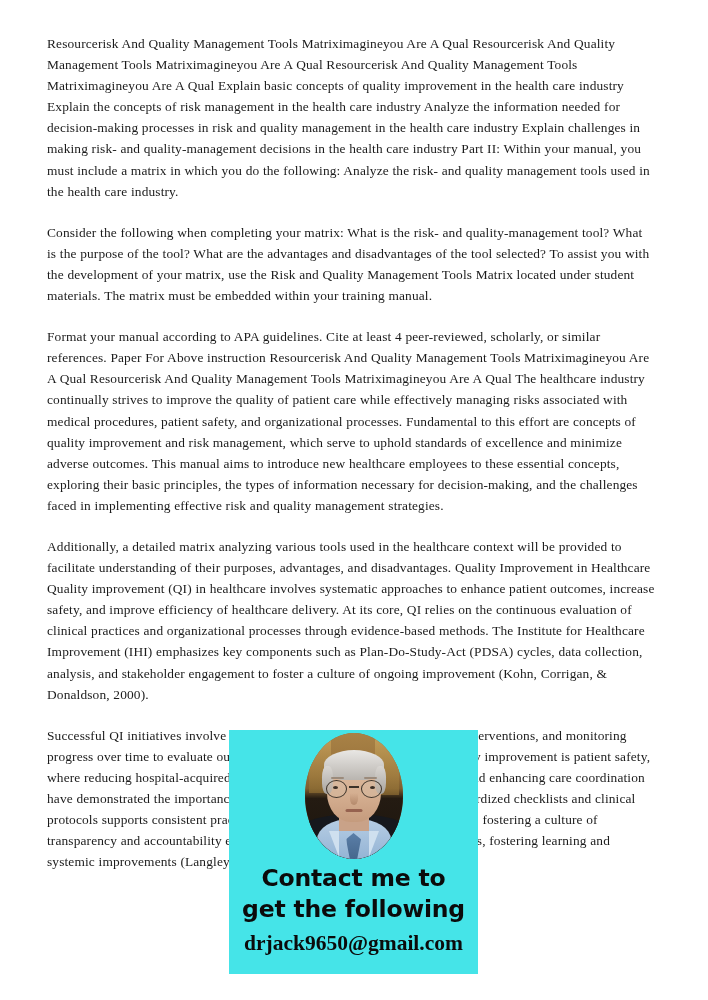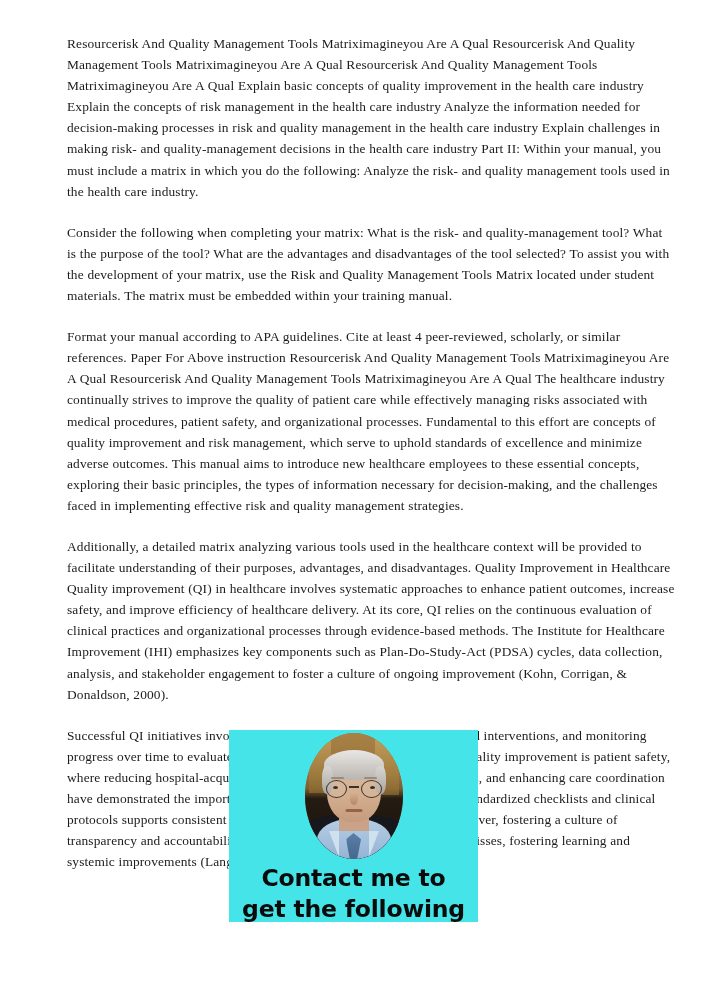--- a/index.html
+++ b/index.html
@@ -19,42 +19,41 @@
     position: absolute;
     inset: 0;
     background: #ffffff;
   }
 
   #doc-body {
     position: absolute;
     left: 47px;
     top: 33px;
     width: 608px;
-    margin-left: 20px;
   }
 
   .para {
     margin: 0 0 20px 0;
     font-family: "Liberation Serif", "DejaVu Serif", serif;
     font-size: 13.4px;
     line-height: 21.1px;
     color: #1b1b1b;
     text-align: left;
     letter-spacing: 0.01em;
     word-spacing: 0.01em;
   }
   .para:last-child { margin-bottom: 0; }
 
   
   #contact-overlay {
     position: absolute;
     left: 229px;
     top: 730px;
     width: 249px;
-    height: 192px;
+    height: 244px;
     background: #45E4E8;
     box-sizing: border-box;
     display: flex;
     flex-direction: column;
     align-items: center;
     overflow: hidden;
   }
 
   #contact-photo {
     position: relative;

